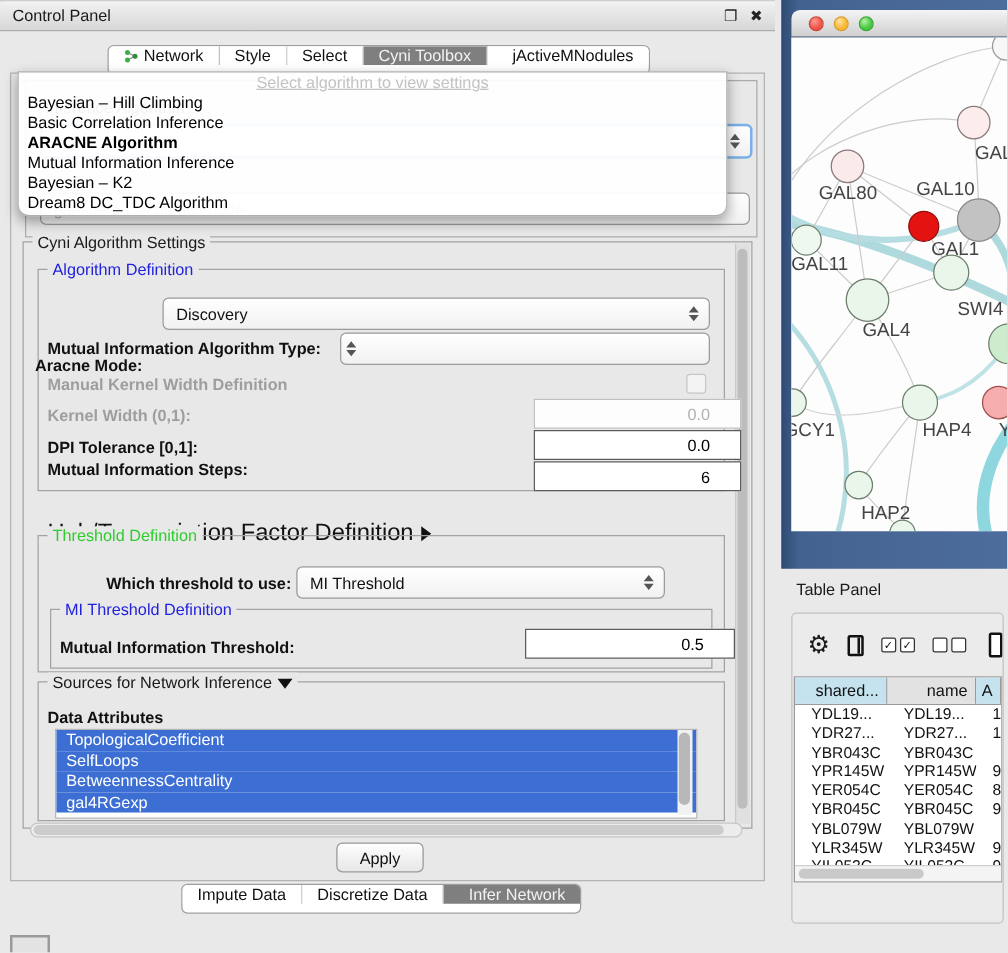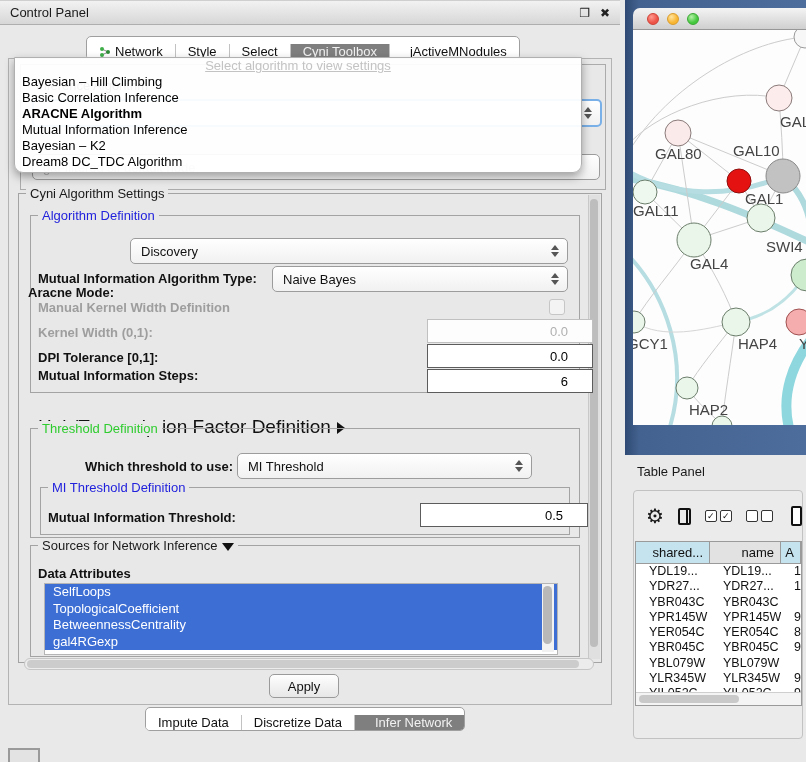--- a/index.html
+++ b/index.html
@@ -8,21 +8,21 @@
   .abs{position:absolute;}
 
   
   #cp-titlebar{left:0;top:8;width:620px;height:23px;
     background:linear-gradient(#f2f2f2,#d7d7d7);border-top:1px solid #cfcfcf;border-bottom:1px solid #aeaeae;
     display:flex;align-items:center;}
   #cp-title{font-size:13px;color:#1a1a1a;padding-left:10px;flex:1;}
   .tb-icon{font-size:12px;color:#222;margin-right:10px;cursor:default;}
   #corner-tick{left:1px;top:0;width:2px;height:6px;background:#9a9a9a;}
 
-  .segmented{display:flex;background:#fff;border:1px solid #9f9f9f;border-radius:5px;overflow:hidden;height:22px;align-items:flex-end;}
+  .segmented{display:flex;background:#fff;border:1px solid #9f9f9f;border-radius:5px;overflow:hidden;height:22px;align-items:flex-start;}
   .seg{display:flex;align-items:center;gap:4px;padding:0 12px;font-size:13px;color:#111;border-right:1px solid #c2c2c2;background:#fff;}
   .seg:last-child{border-right:none;padding-left:20px;}
   .seg.selected{background:#7f7f7f;color:#f2f2f2;}
   #seg-top{left:86px;top:36px;}
   #seg-bottom{left:145px;top:707px;}
 
   #panel-body{left:8px;top:58px;width:602px;height:645px;background:#e8e8e8;border:1px solid #b3b3b3;}
 
   
   #bg-group{left:20px;top:64px;width:584px;height:124px;border:1px solid #ababab;}
@@ -183,21 +183,20 @@
   <div class="abs combo" style="left:130px;top:238px;width:436px;height:24px;">
     <span class="ctext">Discovery</span>
     <span class="stepper">
         <span class="tri-up"></span>
         <span class="tri-dn"></span>
       </span>
   </div>
 
   <span class="abs lbl b" style="left:38px;top:271px;">Mutual Information Algorithm Type:</span>
   <div class="abs combo" style="left:272px;top:266px;width:294px;height:24px;">
-    <span class="ctext">Naive Bayes</span>
     <span class="stepper">
         <span class="tri-up"></span>
         <span class="tri-dn"></span>
       </span>
   </div>
 
   <span class="abs lbl dis" style="left:38px;top:300px;">Manual Kernel Width Definition</span>
   <div id="mk-checkbox" class="abs"></div>
 
   <span class="abs lbl dis" style="left:38px;top:325px;">Kernel Width (0,1):</span>
@@ -230,22 +229,22 @@
   <span class="abs lbl b" style="left:48px;top:510px;">Mutual Information Threshold:</span>
   <div class="tfield" style="left:420px;top:503px;width:142px;height:22px;">0.5</div>
 
   <div class="abs groupbox" style="left:30px;top:545px;width:548px;height:110px;"></div>
   <span class="abs gtitle" style="left:38px;top:538px;color:#1a1a1a;">
     <span>Sources for Network Inference</span><span class="arrow-down"></span>
   </span>
   <span class="abs lbl b" style="left:38px;top:566px;">Data Attributes</span>
 
   <div id="attr-list" class="abs">
+    <div class="attr-item">TopologicalCoefficient</div>
     <div class="attr-item">SelfLoops</div>
-    <div class="attr-item">TopologicalCoefficient</div>
     <div class="attr-item">BetweennessCentrality</div>
     <div class="attr-item">gal4RGexp</div>
   </div>
   <div id="attr-vscroll" class="abs">
     <div id="attr-vthumb"></div>
   </div>
 
   <div class="abs hpill" style="left:24px;top:658px;width:568px;height:10px;">
     <div class="ht" style="left:2px;width:552px;"></div>
   </div>

